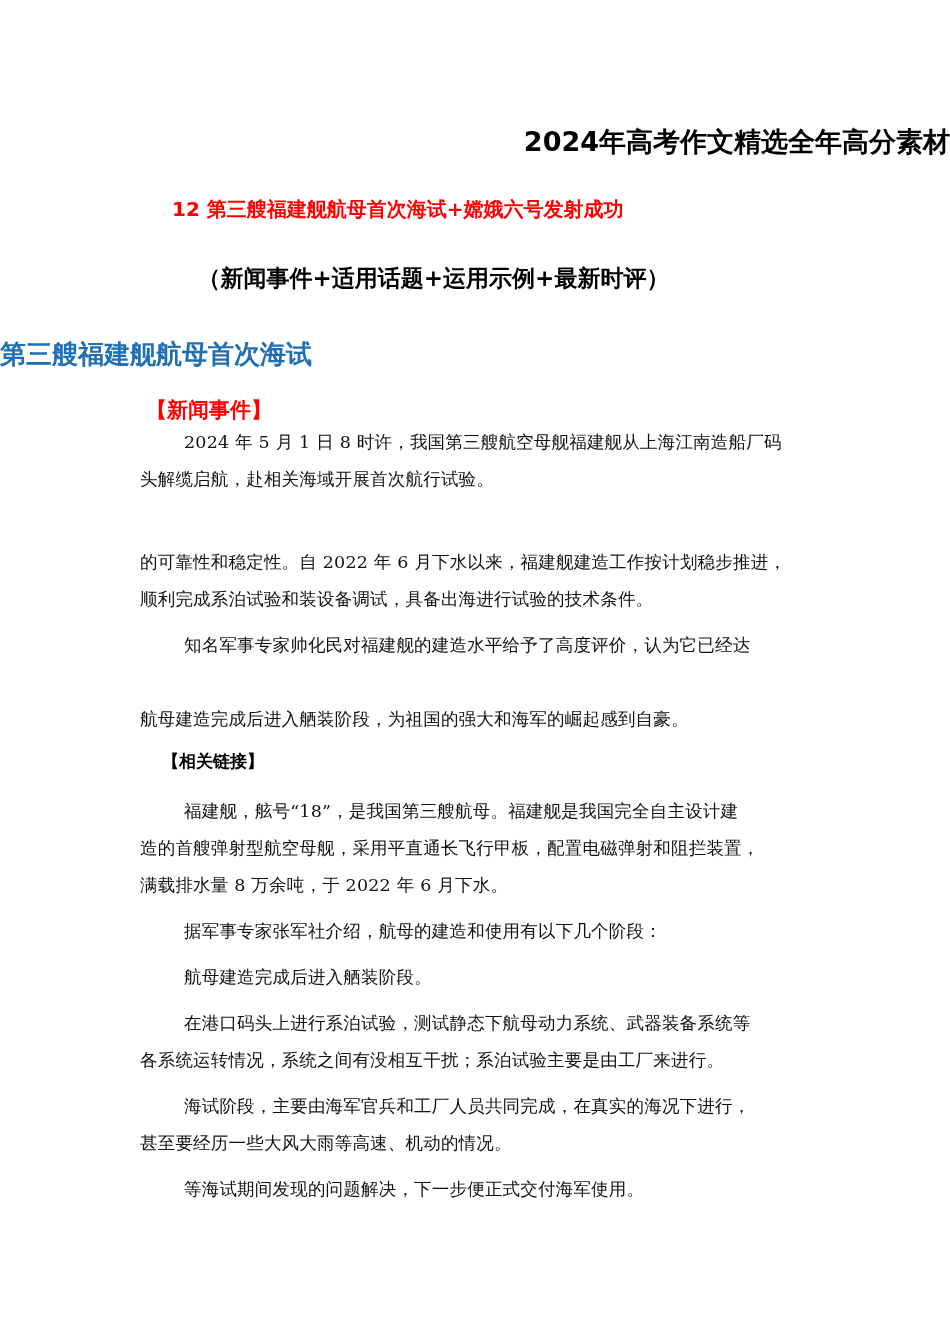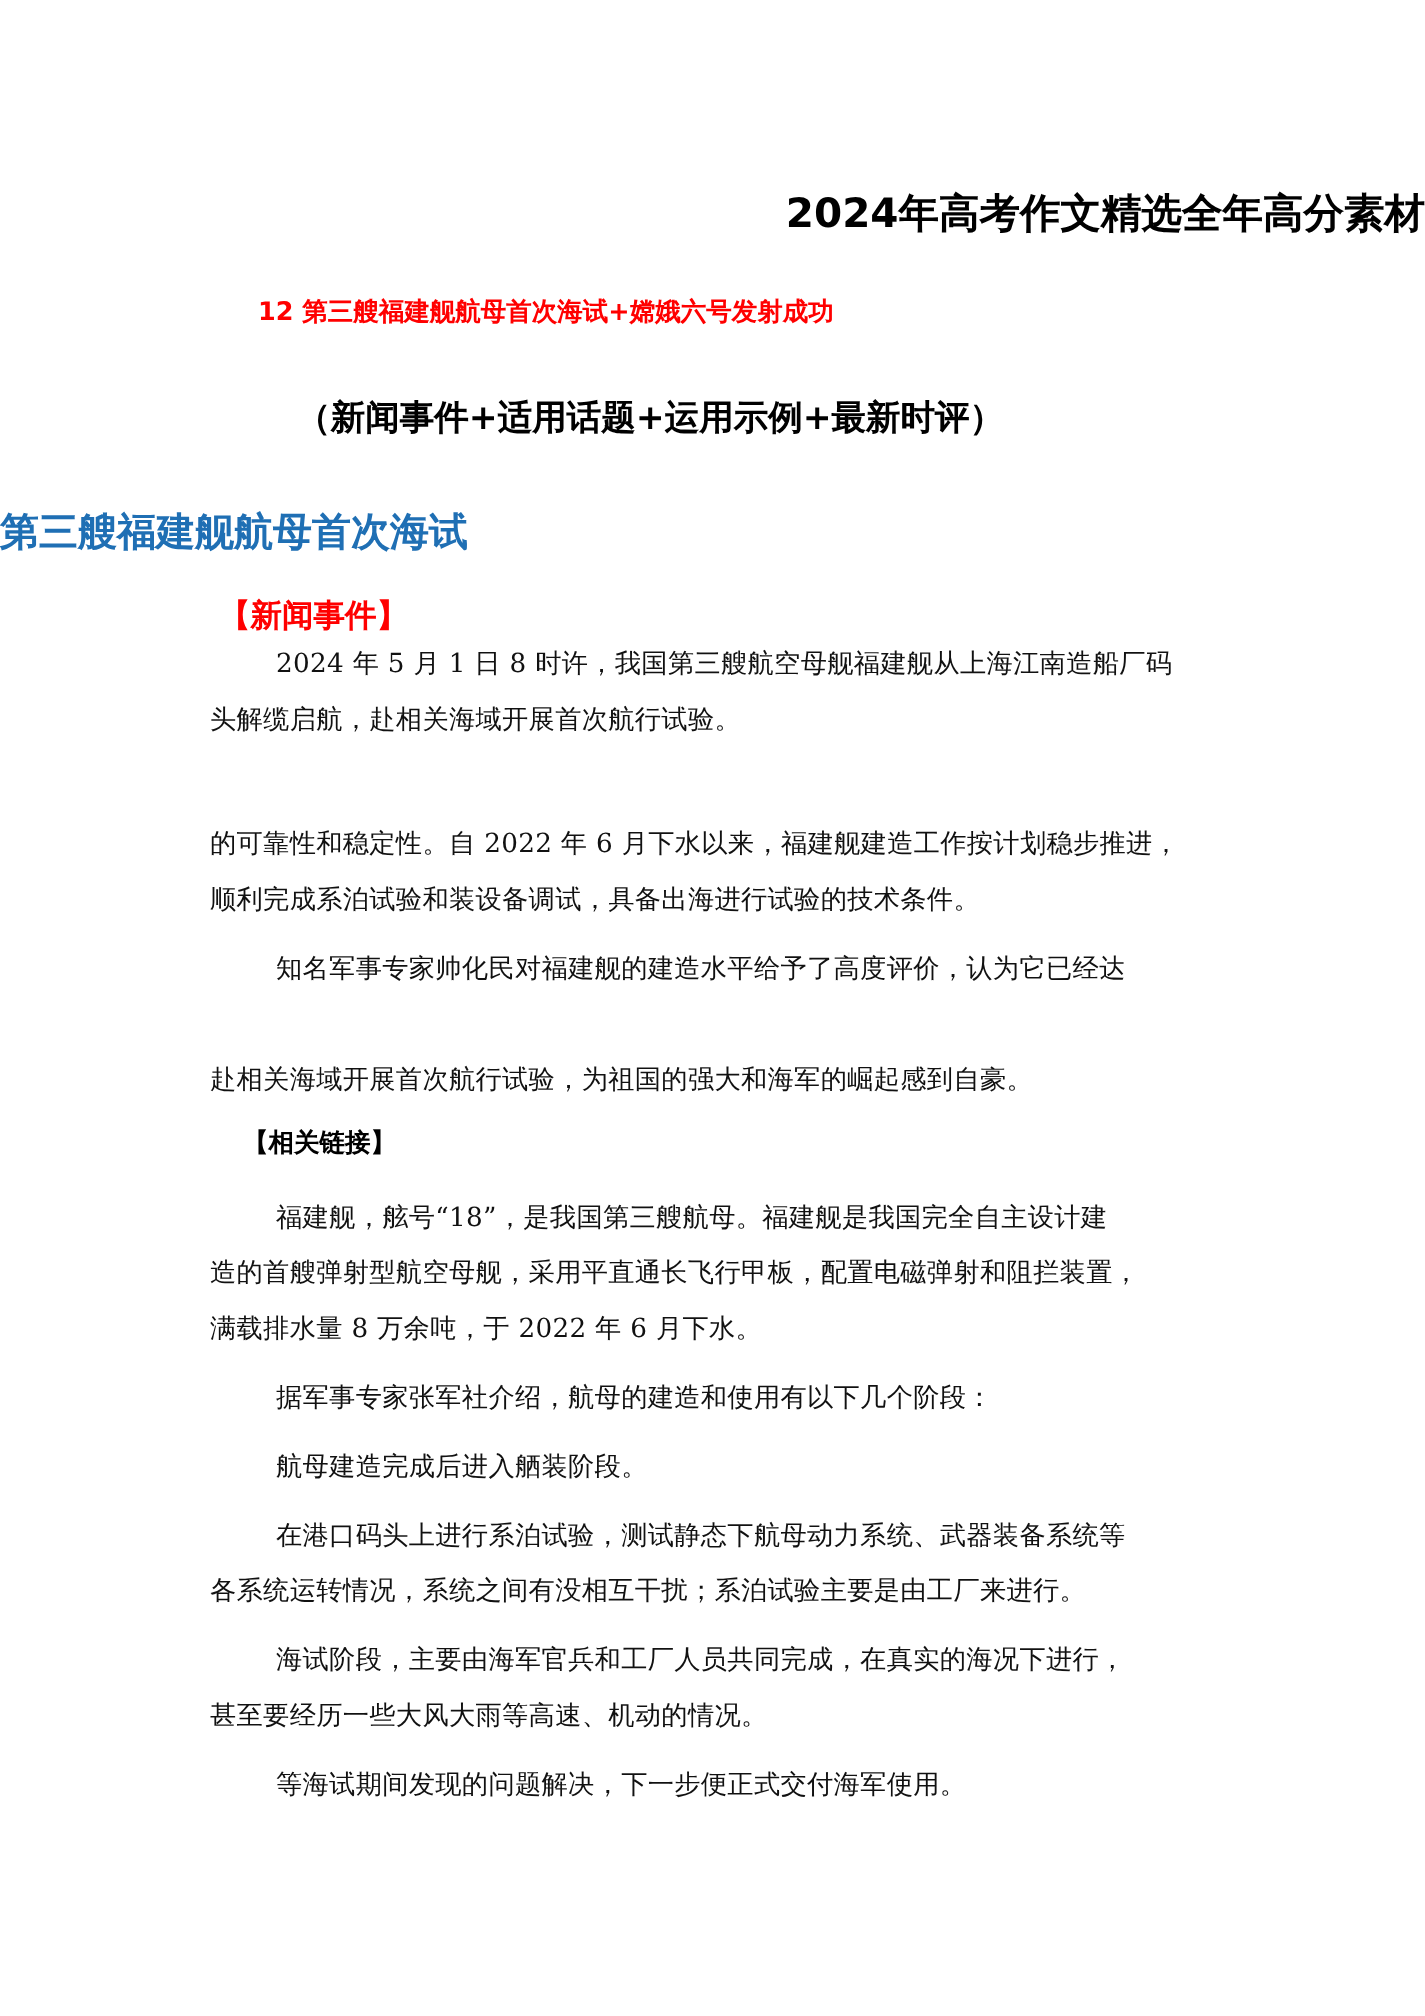--- a/index.html
+++ b/index.html
@@ -5,21 +5,21 @@
     html, body { margin: 0; padding: 0; background: #ffffff; }
     body { width: 950px; height: 1344px; position: relative; overflow: hidden; }
     .page { position: absolute; left: 0; top: 0; width: 950px; height: 1344px; }
     .t { position: absolute; white-space: nowrap; }
     .title-main {
       left: 0; width: 950px; text-align: right; top: 124px;
       font-family: "DejaVu Sans", sans-serif; font-weight: bold; font-size: 27px; color: #000;
     }
     .title-red {
       left: 172px; top: 196px;
-      font-family: "DejaVu Sans", sans-serif; font-weight: bold; font-size: 17px; color: #ff0000;
+      font-family: "DejaVu Sans", sans-serif; font-weight: bold; font-size: 20px; color: #ff0000;
     }
     .title-paren {
       left: 0; width: 867px; text-align: center; top: 263px;
       font-family: "DejaVu Sans", sans-serif; font-weight: bold; font-size: 23px; color: #000;
     }
     .section-title {
       left: 0; width: 950px; text-align: left; top: 337px;
       font-family: "DejaVu Serif", serif; font-weight: bold; font-size: 26px; color: #1f6fb4;
     }
     .tag-red {
@@ -46,21 +46,21 @@
   <div class="t section-title">第三艘福建舰航母首次海试</div>
   <div class="t tag-red">【新闻事件】</div>
 
   <div class="t p ind" style="top:430px">2024 年 5 月 1 日 8 时许，我国第三艘航空母舰福建舰从上海江南造船厂码</div>
   <div class="t p noind" style="top:467px">头解缆启航，赴相关海域开展首次航行试验。</div>
 
   <div class="t p noind" style="top:550px">的可靠性和稳定性。自 2022 年 6 月下水以来，福建舰建造工作按计划稳步推进，</div>
   <div class="t p noind" style="top:587px">顺利完成系泊试验和装设备调试，具备出海进行试验的技术条件。</div>
 
   <div class="t p ind" style="top:633px">知名军事专家帅化民对福建舰的建造水平给予了高度评价，认为它已经达</div>
-  <div class="t p noind" style="top:707px">赴相关海域开展首次航行试验，为祖国的强大和海军的崛起感到自豪。</div>
+  <div class="t p noind" style="top:707px">航母建造完成后进入舾装阶段，为祖国的强大和海军的崛起感到自豪。</div>
 
   <div class="t tag-black">【相关链接】</div>
 
   <div class="t p ind" style="top:799px">福建舰，舷号“18”，是我国第三艘航母。福建舰是我国完全自主设计建</div>
   <div class="t p noind" style="top:836px">造的首艘弹射型航空母舰，采用平直通长飞行甲板，配置电磁弹射和阻拦装置，</div>
   <div class="t p noind" style="top:873px">满载排水量 8 万余吨，于 2022 年 6 月下水。</div>
 
   <div class="t p ind" style="top:919px">据军事专家张军社介绍，航母的建造和使用有以下几个阶段：</div>
   <div class="t p ind" style="top:1011px">在港口码头上进行系泊试验，测试静态下航母动力系统、武器装备系统等</div>
 

